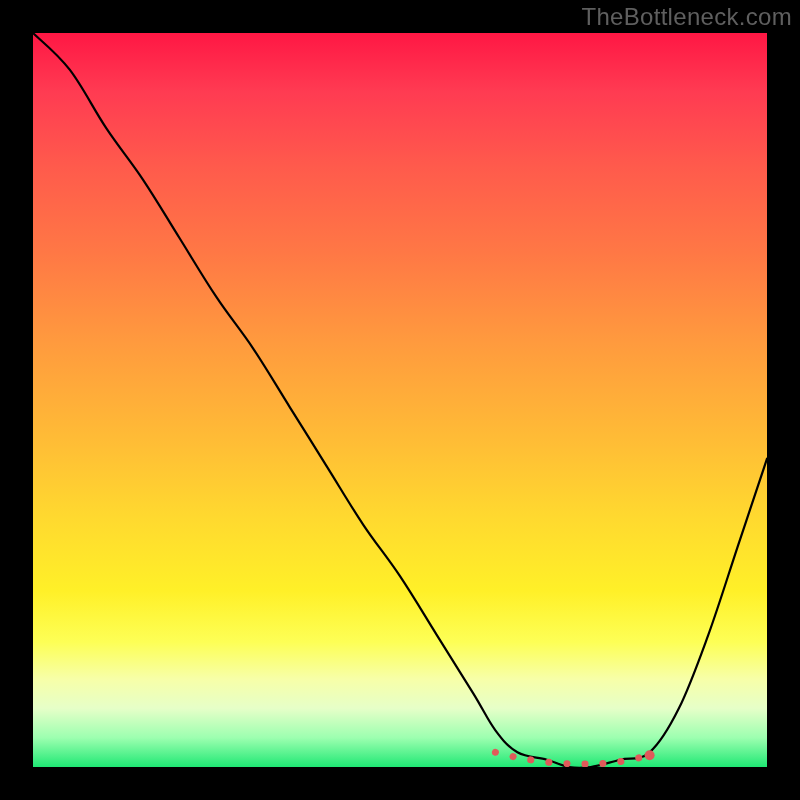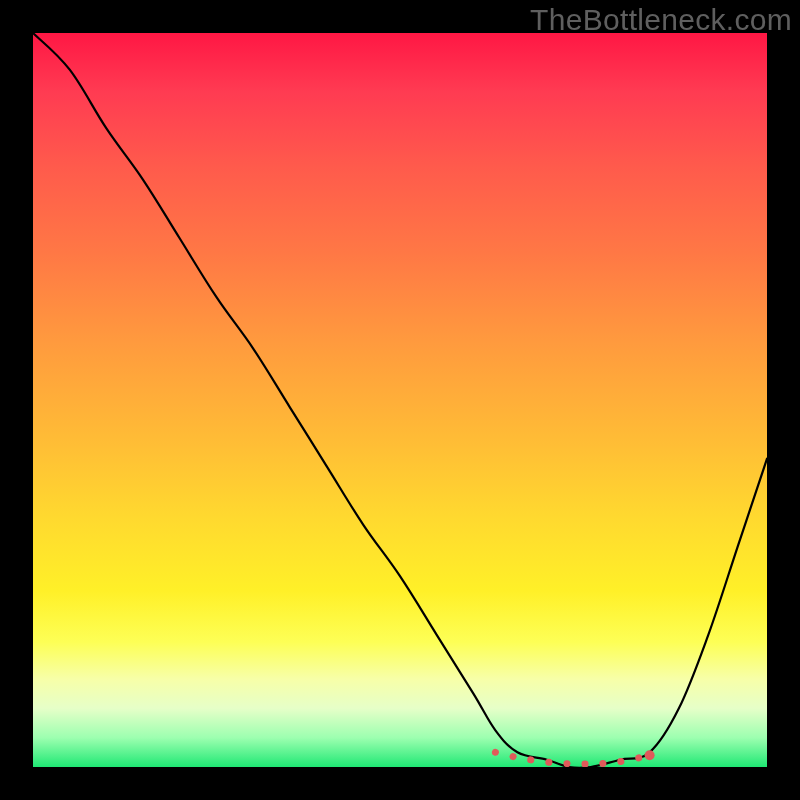--- a/index.html
+++ b/index.html
@@ -15,21 +15,21 @@
     position: relative;
     width: 800px;
     height: 800px;
     background: #000000;
   }
   .watermark {
     position: absolute;
     top: 3px;
     right: 8px;
     color: #5f5f5f;
-    font-size: 30px;
+    font-size: 24px;
     font-weight: 500;
     letter-spacing: 0.3px;
     z-index: 10;
   }
   .plot-area {
     position: absolute;
     left: 33px;
     top: 33px;
     width: 734px;
     height: 734px;

